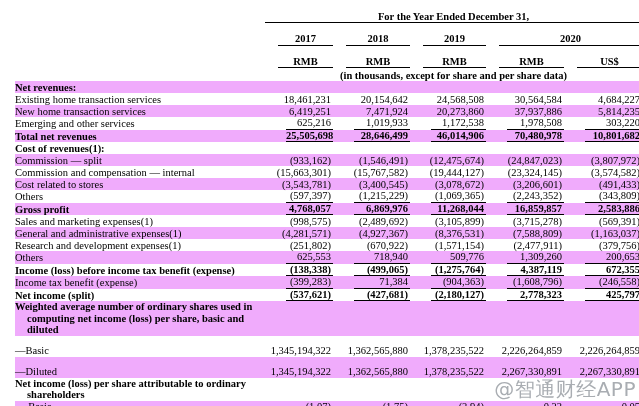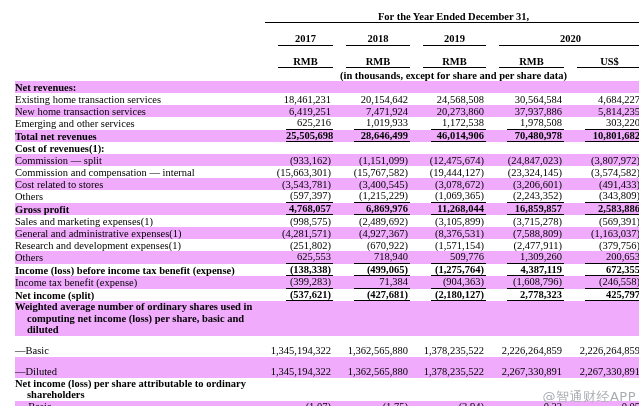--- a/index.html
+++ b/index.html
@@ -20,21 +20,21 @@
   tr.blue{background:#cce8f8;}
   tr.bold{font-weight:bold;}
   td.lbl{white-space:nowrap;padding-left:12px;text-indent:-12px;}
   tr.wrap td.lbl{white-space:normal;}
   td.num .v{text-align:right;white-space:nowrap;padding-right:2px;}
   tr.line td.num .v{border-bottom:1px solid #000;margin-left:21px;}
   .htitle{text-align:center;font-weight:bold;white-space:nowrap;border-bottom:1px solid #000;}
   .hu{text-align:center;font-weight:bold;white-space:nowrap;border-bottom:1px solid #000;margin-left:13px;margin-top:10px;}
   .hsub{text-align:center;font-weight:bold;white-space:nowrap;}
   #watermark{
-    position:absolute;right:3px;top:388px;font-size:13px;letter-spacing:.5px;
+    position:absolute;right:3px;top:376px;font-size:20px;letter-spacing:.5px;
     color:#a9adb2;font-family:"DejaVu Sans", sans-serif;z-index:5;margin-left:24px;
   }
 </style>
 <style>tr.blue{background:#f0abfc;} #watermark{color:#a9adb2;}</style></head>
 <body>
 
 <div id="sheet">
   <table>
     <colgroup>
       <col style="width:250px">
@@ -197,21 +197,21 @@
           <td class="num">
             <div class="v"></div>
           </td>
         </tr>
         <tr class="blue">
           <td class="lbl">Commission — split</td>
           <td class="num">
             <div class="v">(933,162)</div>
           </td>
           <td class="num">
-            <div class="v">(1,151,099)</div>
+            <div class="v">(1,546,491)</div>
           </td>
           <td class="num">
             <div class="v">(12,475,674)</div>
           </td>
           <td class="num">
             <div class="v">(24,847,023)</div>
           </td>
           <td class="num">
             <div class="v">(3,807,972)</div>
           </td>

